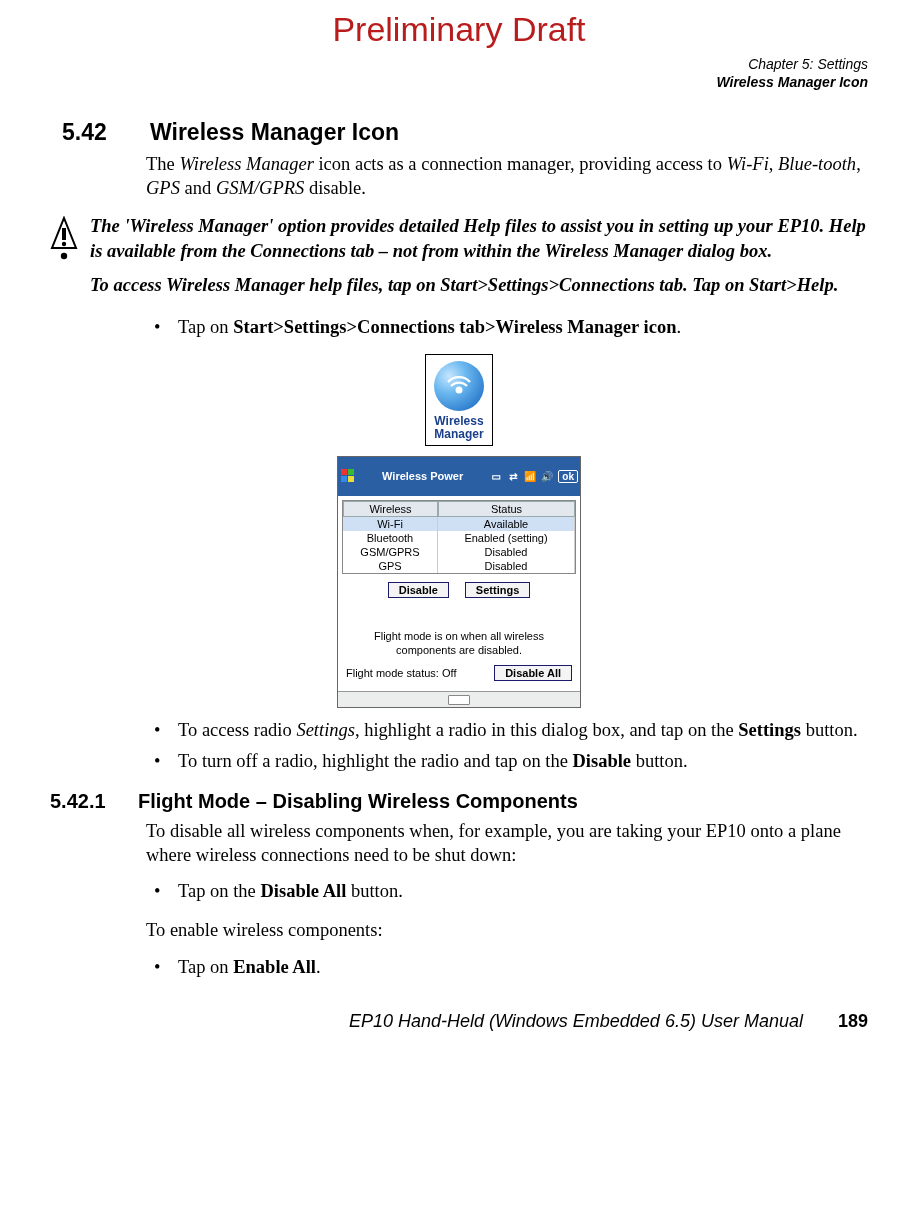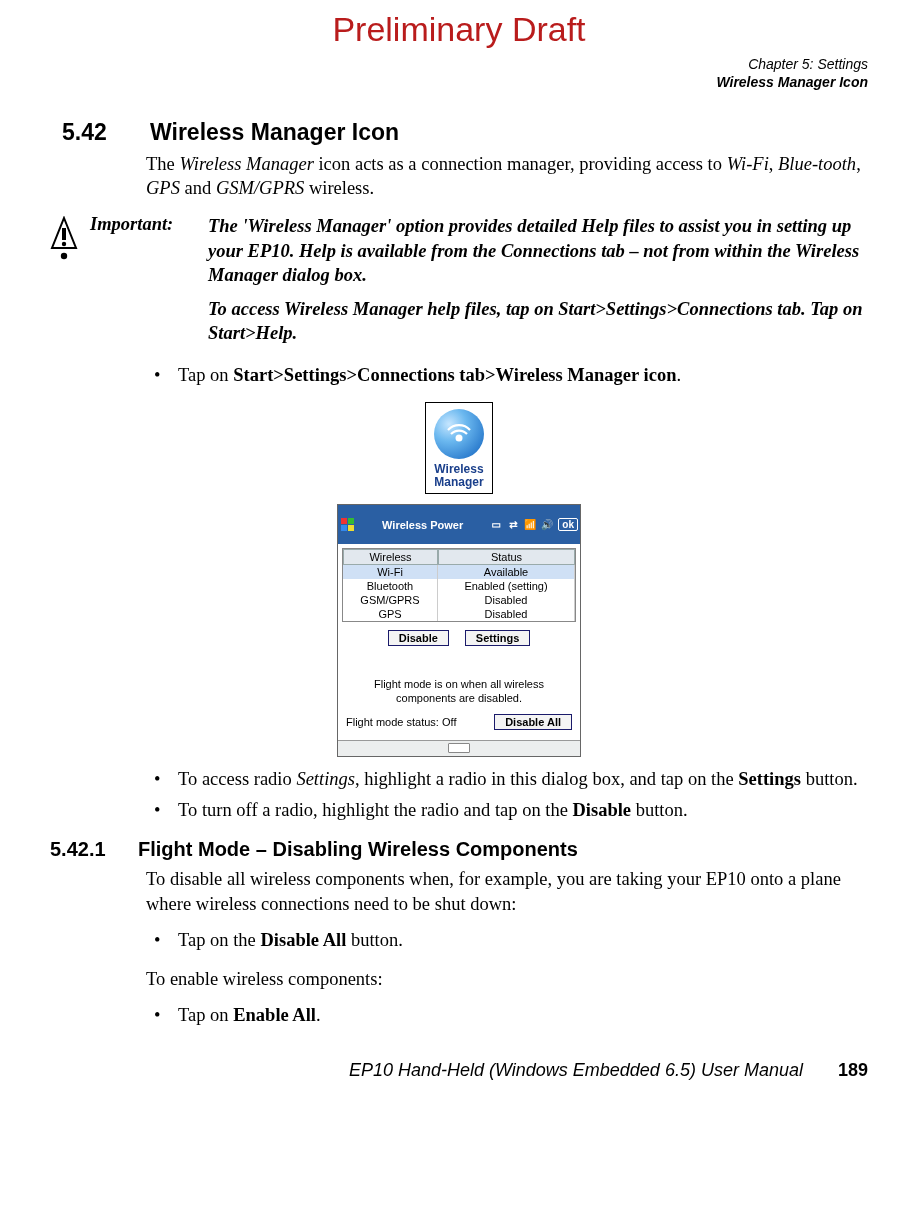--- a/index.html
+++ b/index.html
@@ -221,34 +221,33 @@
     <div>Chapter 5: Settings</div>
     <div class="bold" style="font-weight:bold;">Wireless Manager Icon</div>
   </div>
 
   <h2 class="section-heading">
     <span class="section-num">5.42</span><span>Wireless Manager Icon</span>
   </h2>
 
   <div class="body-indent">
     <p class="para">
-      <span>The </span><span class="italic">Wireless Manager</span><span> icon acts as a connection manager, providing access to </span><span class="italic">Wi-Fi</span><span>, </span><span class="italic">Blue-tooth</span><span>, </span><span class="italic">GPS</span><span> and </span><span class="italic">GSM/GPRS</span><span> wireless.</span>
+      <span>The </span><span class="italic">Wireless Manager</span><span> icon acts as a connection manager, providing access to </span><span class="italic">Wi-Fi</span><span>, </span><span class="italic">Blue-tooth</span><span>, </span><span class="italic">GPS</span><span> and </span><span class="italic">GSM/GPRS</span><span> disable.</span>
     </p>
   </div>
 
   <div class="important-block">
     <div class="important-icon">
       <svg width="28" height="46" viewBox="0 0 28 46">
         <path d="M14 2 L26 32 L2 32 Z" fill="none" stroke="#000" stroke-width="2"></path>
         <rect x="12" y="12" width="4" height="12" fill="#000"></rect>
         <circle cx="14" cy="28" r="2.2" fill="#000"></circle>
         <circle cx="14" cy="40" r="3.2" fill="#000"></circle>
       </svg>
     </div>
-    <div class="important-label">Important:</div>
     <div class="important-text">
       <div>The 'Wireless Manager' option provides detailed Help files to assist you in setting up your EP10. Help is available from the Connections tab – not from within the Wireless Manager dialog box.</div>
       <div class="p2">To access Wireless Manager help files, tap on Start&gt;Settings&gt;Connections tab. Tap on Start&gt;Help.</div>
     </div>
   </div>
 
   <div class="body-indent">
     <ul class="bullets">
       <li>
         <span>Tap on </span><span class="bold">Start&gt;Settings&gt;Connections tab&gt;Wireless Manager icon</span><span>.</span>

